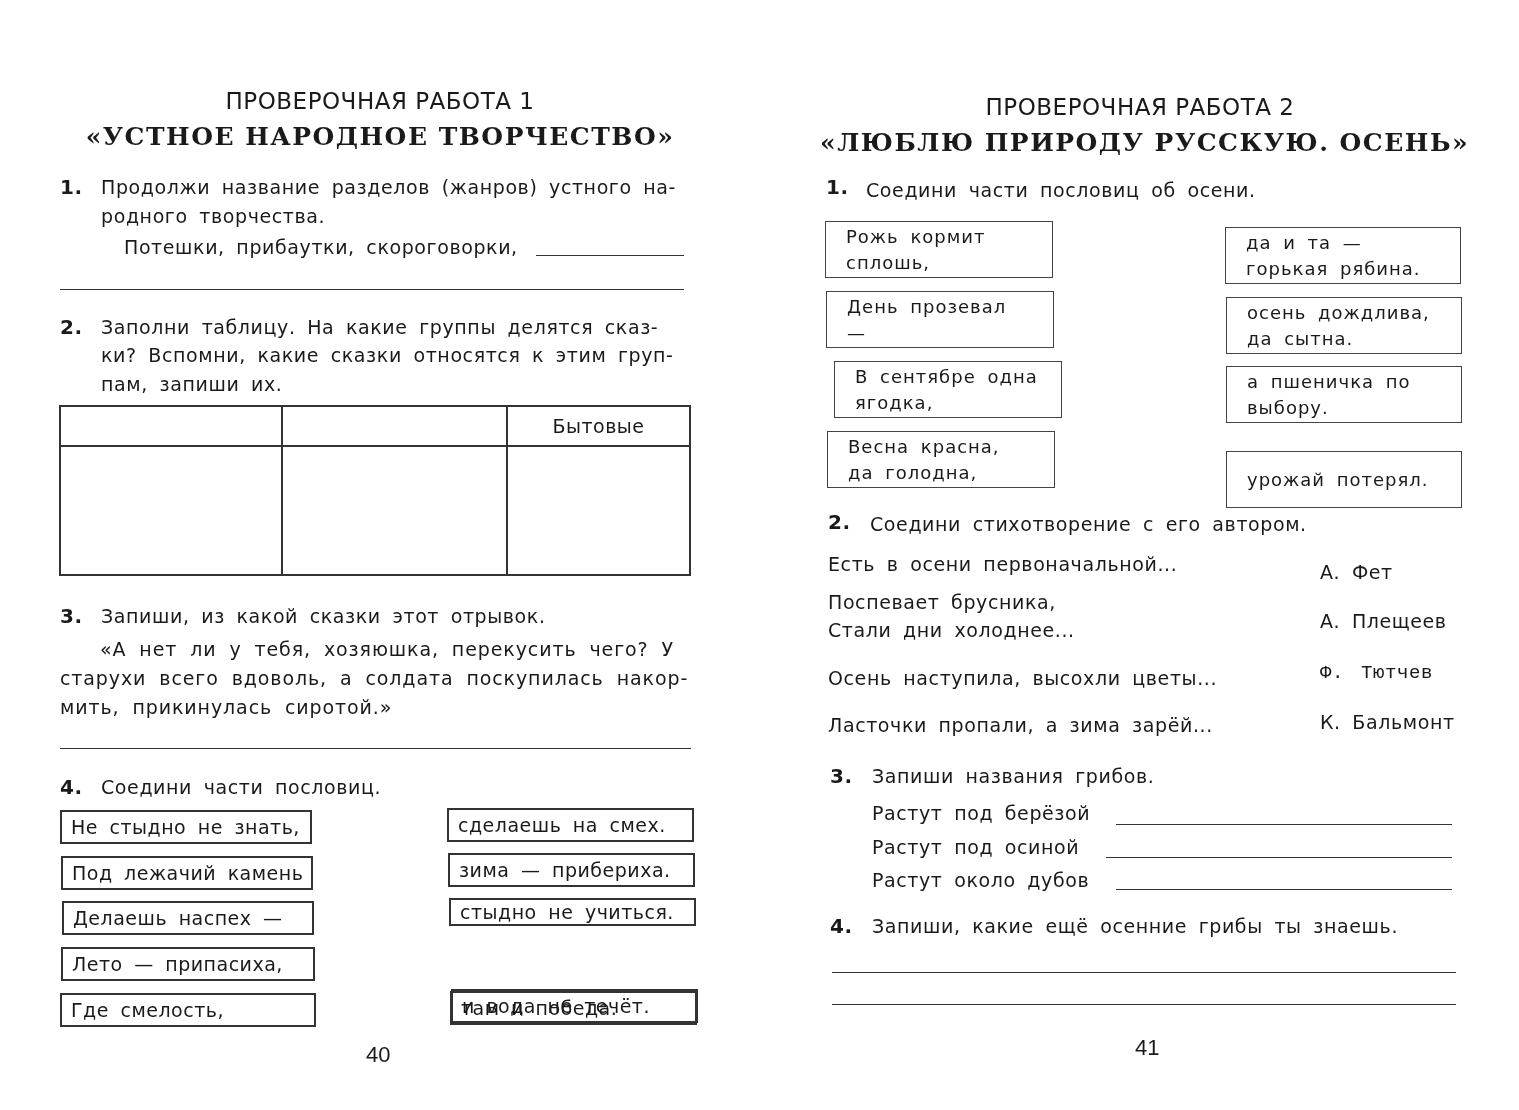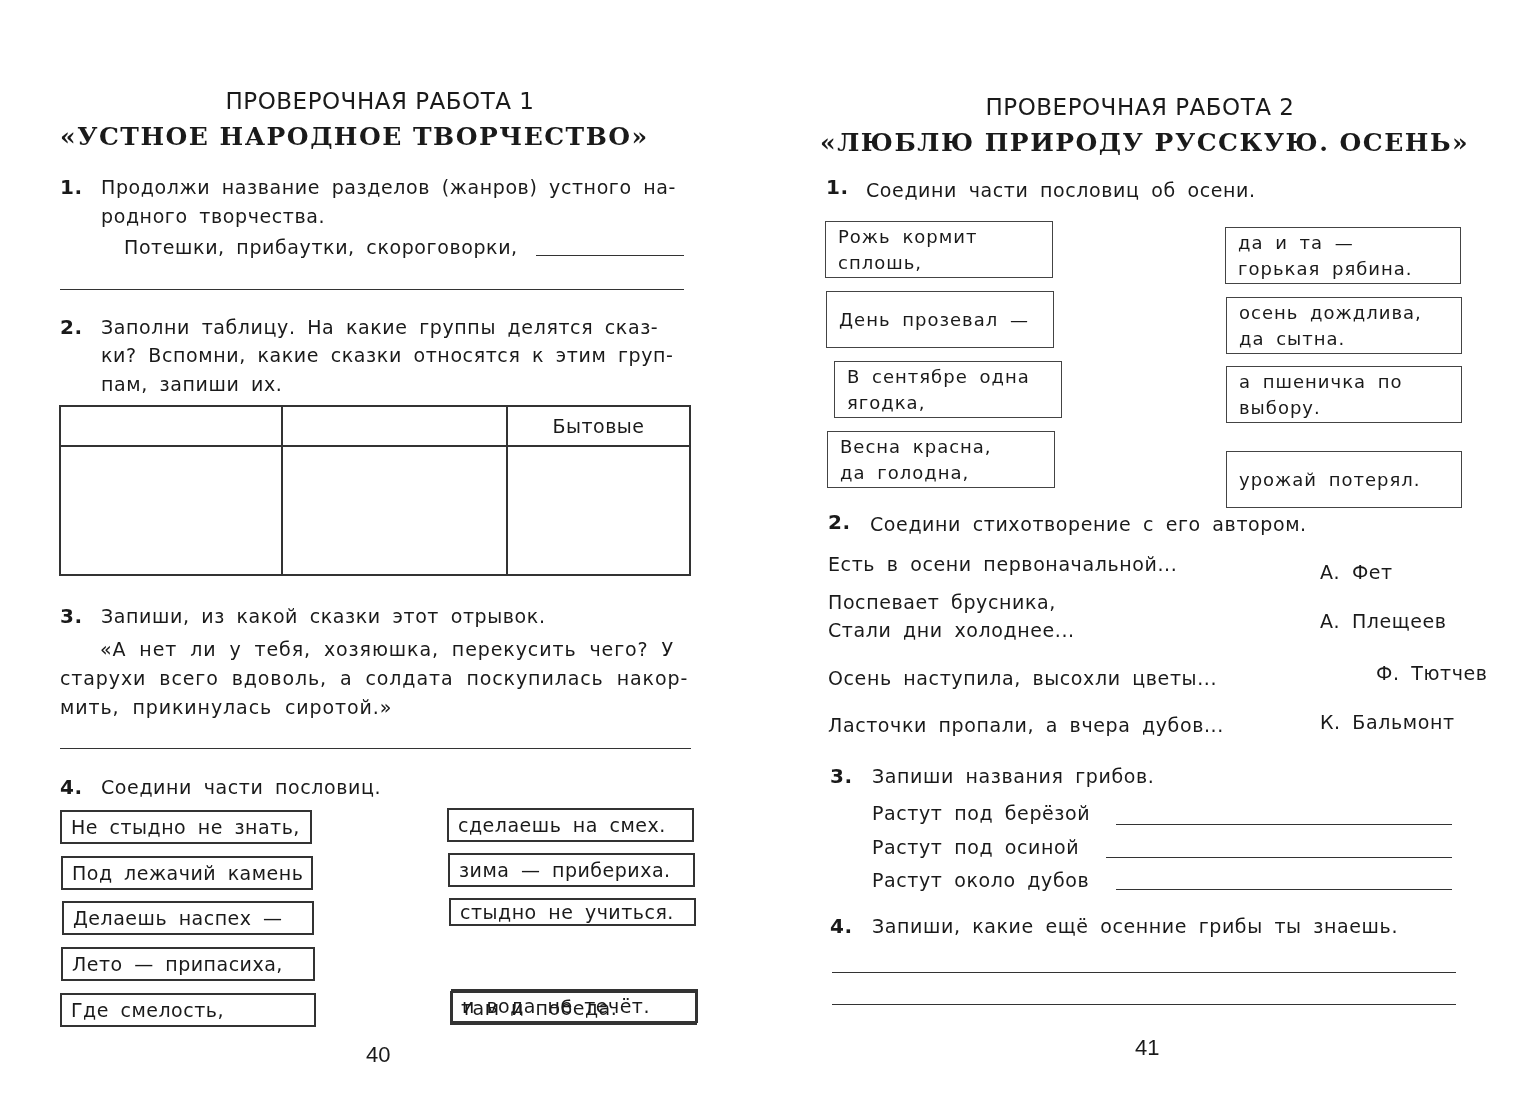--- a/index.html
+++ b/index.html
@@ -1,24 +1,24 @@
 <!DOCTYPE html>
 <html><head>
   <meta charset="utf-8">
   <style>
     html, body { margin: 0; padding: 0; background: #ffffff; }
     body { width: 1519px; height: 1110px; position: relative; overflow: hidden; color: #1a1a1a; font-family: "DejaVu Sans", sans-serif; }
     .abs { position: absolute; }
     .title1 { font-family: "DejaVu Sans", sans-serif; font-size: 23px; letter-spacing: 0.5px; text-align: center; white-space: nowrap; }
-    .title2 { font-family: "DejaVu Serif", serif; font-weight: bold; font-size: 25px; letter-spacing: 1.5px; text-align: left; white-space: nowrap; }
+    .title2 { font-family: "DejaVu Serif", serif; font-weight: bold; font-size: 25px; letter-spacing: 1.5px; text-align: center; white-space: nowrap; }
     .txt { font-size: 19px; letter-spacing: 0.6px; word-spacing: 5px; line-height: 29px; white-space: nowrap; }
     .num { font-weight: bold; font-size: 20px; }
     .hline { position: absolute; height: 0; border-top: 1.5px solid #333; }
     .box { position: absolute; border: 2px solid #333; box-sizing: border-box; font-size: 19px; letter-spacing: 0.5px; word-spacing: 5px; line-height: 26px; padding: 2px 9px; display: flex; align-items: center; white-space: nowrap; }
-    .box2 { position: absolute; border: 1.5px solid #444; box-sizing: border-box; font-size: 18px; letter-spacing: 1px; word-spacing: 5px; line-height: 26px; padding: 2px 12px; display: flex; align-items: center; white-space: pre-line; }
+    .box2 { position: absolute; border: 1.5px solid #444; box-sizing: border-box; font-size: 18px; letter-spacing: 1px; word-spacing: 5px; line-height: 26px; padding: 2px 20px; display: flex; align-items: center; white-space: pre-line; }
     table.grid { position: absolute; border-collapse: collapse; }
     table.grid td { border: 2px solid #333; padding: 8px; font-size: 19px; letter-spacing: 0.5px; text-align: center; }
     .pagenum { font-family: "Liberation Sans", sans-serif; font-size: 22px; }
   </style>
 </head>
 <body>
 
 <div>
   <div class="abs title1" style="left:60px; width:640px; top:88px;">ПРОВЕРОЧНАЯ РАБОТА 1</div>
   <div class="abs title2" style="left:60px; width:640px; top:122px;">«УСТНОЕ НАРОДНОЕ ТВОРЧЕСТВО»</div>
@@ -97,25 +97,25 @@
 выбору.</div>
   <div class="box2" style="left:1226px; top:436px; width:236px; height:57px;margin-top:15px;">урожай потерял.</div>
 
   <div class="abs txt num" style="left:828px; top:508px;">2.</div>
   <div class="abs txt" style="left:870px; top:510px;">Соедини стихотворение с его автором.</div>
 
   <div class="abs txt" style="left:828px; top:550px;">Есть в осени первоначальной...</div>
   <div class="abs txt" style="left:828px; top:588px; white-space:pre-line; line-height:28px;">Поспевает брусника,
 Стали дни холоднее...</div>
   <div class="abs txt" style="left:828px; top:664px;">Осень наступила, высохли цветы...</div>
-  <div class="abs txt" style="left:828px; top:711px;">Ласточки пропали, а вчера дубов...</div>
+  <div class="abs txt" style="left:828px; top:711px;">Ласточки пропали, а зима зарёй...</div>
 
   <div class="abs txt" style="left:1320px; top:558px;">А. Фет</div>
   <div class="abs txt" style="left:1320px; top:607px;">А. Плещеев</div>
-  <div class="abs txt" style="left:1376px; top:659px;">Ф. Тютчев</div>
+  <div class="abs txt" style="left:1320px; top:659px;font-family:Liberation Mono, monospace;">Ф. Тютчев</div>
   <div class="abs txt" style="left:1320px; top:708px;">К. Бальмонт</div>
 
   <div class="abs txt num" style="left:830px; top:762px;">3.</div>
   <div class="abs txt" style="left:872px; top:762px;">Запиши названия грибов.</div>
 
   <div class="abs txt" style="left:872px; top:799px;">Растут под берёзой</div>
   <div class="hline" style="left:1116px; width:336px; top:824px;"></div>
   <div class="abs txt" style="left:872px; top:833px;">Растут под осиной</div>
   <div class="hline" style="left:1106px; width:346px; top:857px;"></div>
   <div class="abs txt" style="left:872px; top:866px;">Растут около дубов</div>

